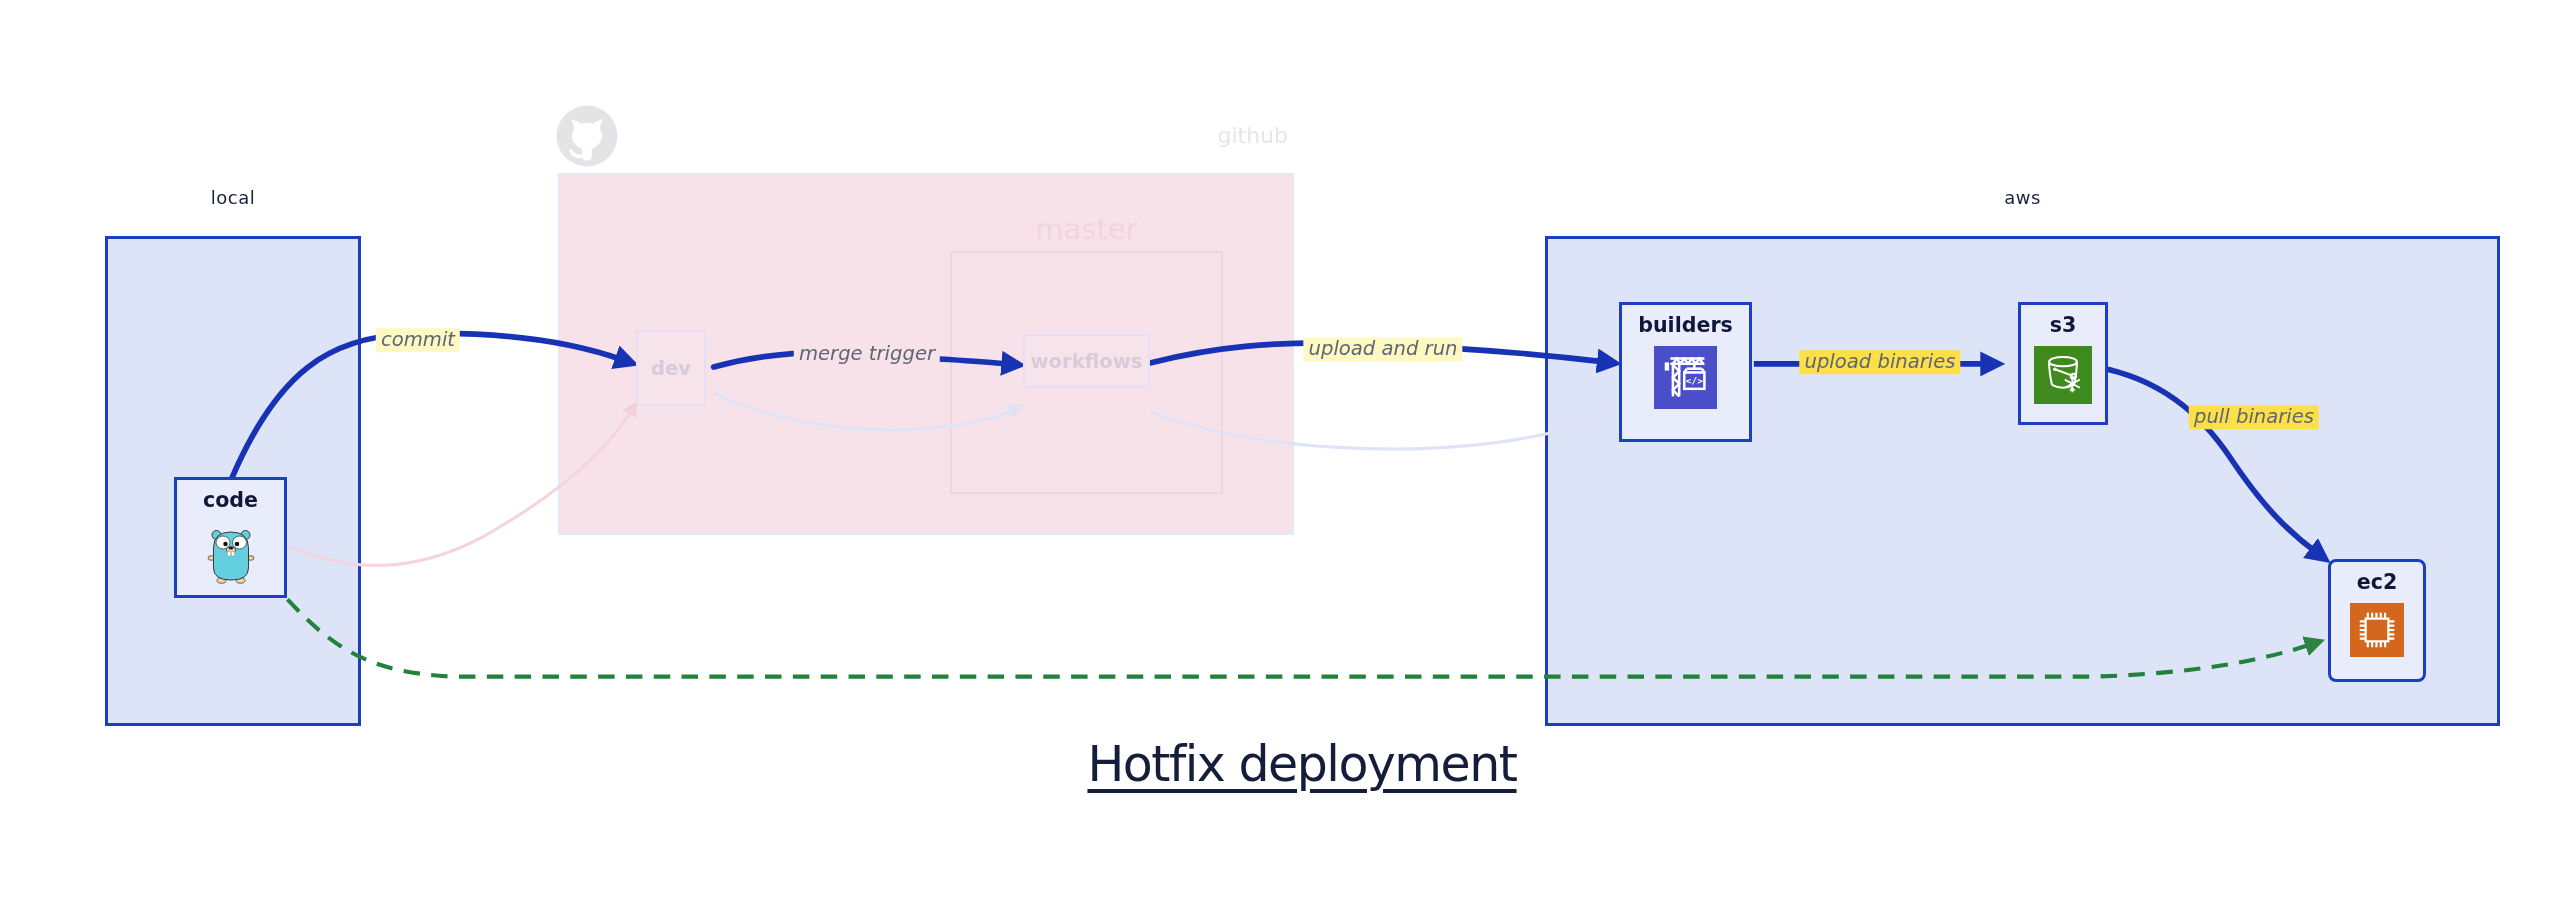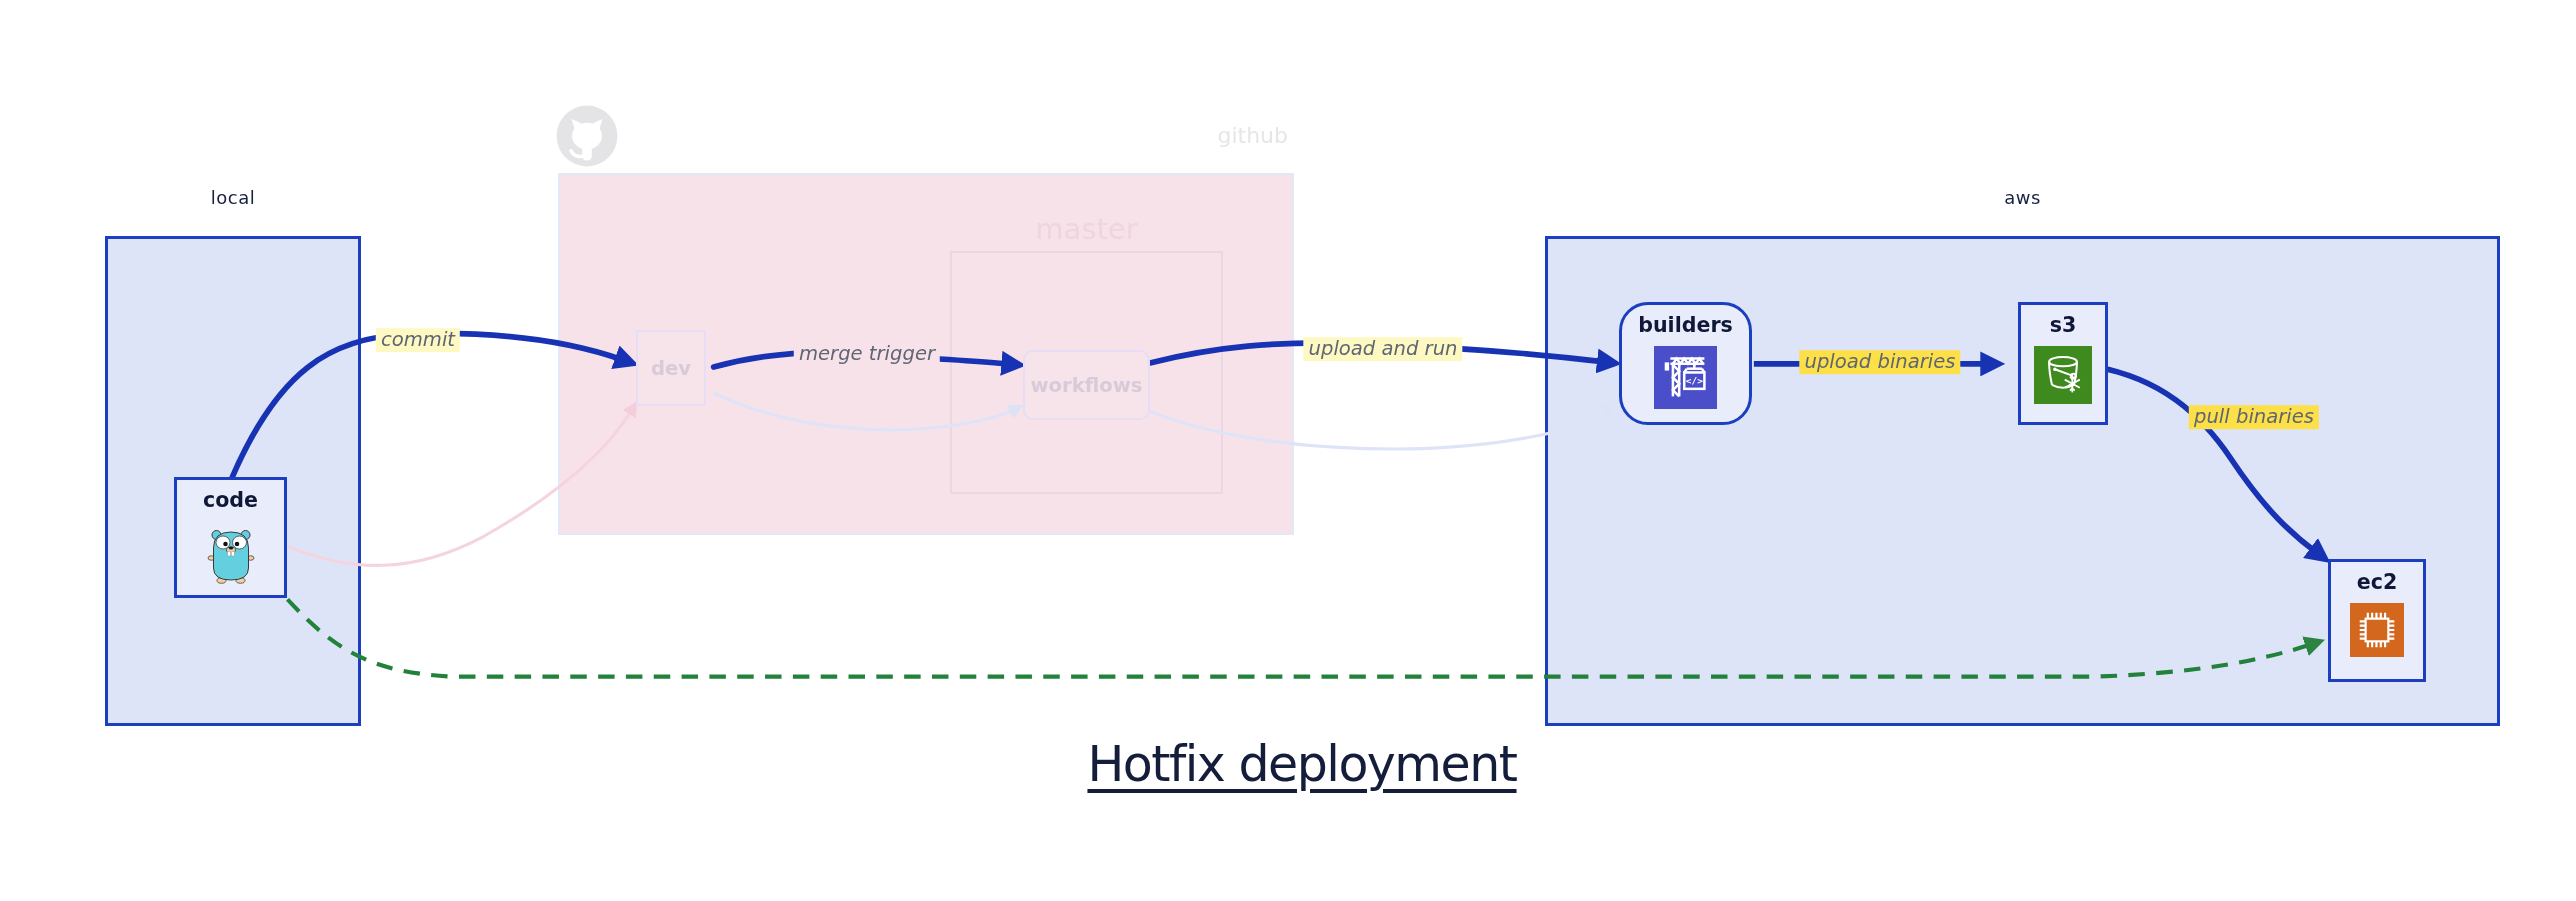--- a/index.html
+++ b/index.html
@@ -114,25 +114,25 @@
       <ellipse cx="60" cy="54" rx="4.5" ry="3" fill="#1b1b1b"></ellipse>
       <rect x="53" y="61" width="6.5" height="9" rx="2" fill="#ffffff" stroke="#8a8a8a" stroke-width="1"></rect>
       <rect x="60.5" y="61" width="6.5" height="9" rx="2" fill="#ffffff" stroke="#8a8a8a" stroke-width="1"></rect>
     </svg>
   </div>
 
   <div class="node node-faded" style="left:636px;top:330px;width:70px;height:76px;">
     <div class="node-label-faded">dev</div>
   </div>
 
-  <div class="node node-faded" style="left:1023px;top:350px;width:127px;height:70px;border-radius:10px;">
+  <div class="node node-faded" style="left:1023px;top:334px;width:127px;height:54px;">
     <div class="node-label-faded">workflows</div>
   </div>
 
-  <div class="node node-solid" style="left:1619px;top:302px;width:133px;height:123px;border-radius:29px;">
+  <div class="node node-solid" style="left:1619px;top:302px;width:133px;height:140px;">
     <div class="node-label">builders</div>
     <svg class="node-icon" width="63" height="63" viewBox="0 0 100 100">
       <rect x="0" y="0" width="100" height="100" fill="#4a4fc9"></rect>
       <g stroke="#ffffff" stroke-width="4" fill="none">
         <rect x="17" y="26" width="7" height="13" fill="#ffffff" stroke="none"></rect>
         <path d="M26 20 H80"></path>
         <path d="M26 28 H80"></path>
         <path d="M30 28 L36 20 L42 28 L48 20 L54 28 L60 20 L66 28 L72 20 L78 28"></path>
         <path d="M30 28 V80"></path>
         <path d="M40 28 V80"></path>
@@ -163,21 +163,21 @@
       <g stroke="#ffffff" stroke-width="3" fill="none">
         <path d="M66 50 V80"></path>
         <path d="M53 58 L79 72"></path>
         <path d="M53 72 L79 58"></path>
         <path d="M62 53 L66 57 L70 53"></path>
         <path d="M62 77 L66 73 L70 77"></path>
       </g>
     </svg>
   </div>
 
-  <div class="node node-solid" style="left:2328px;top:559px;width:98px;height:123px;">
+  <div class="node node-solid" style="left:2328px;top:559px;width:98px;height:123px;border-radius:8px;">
     <div class="node-label">ec2</div>
     <svg class="node-icon" width="54" height="54" viewBox="0 0 100 100">
       <rect x="0" y="0" width="100" height="100" fill="#d2671d"></rect>
       <g stroke="#ffffff" stroke-width="4" fill="none">
         <rect x="29" y="29" width="42" height="42"></rect>
         <path d="M33 18 V29 M41 18 V29 M49 18 V29 M57 18 V29 M65 18 V29"></path>
         <path d="M33 71 V82 M41 71 V82 M49 71 V82 M57 71 V82 M65 71 V82"></path>
         <path d="M18 34 H29 M18 42 H29 M18 50 H29 M18 58 H29 M18 66 H29"></path>
         <path d="M71 34 H82 M71 42 H82 M71 50 H82 M71 58 H82 M71 66 H82"></path>
       </g>

